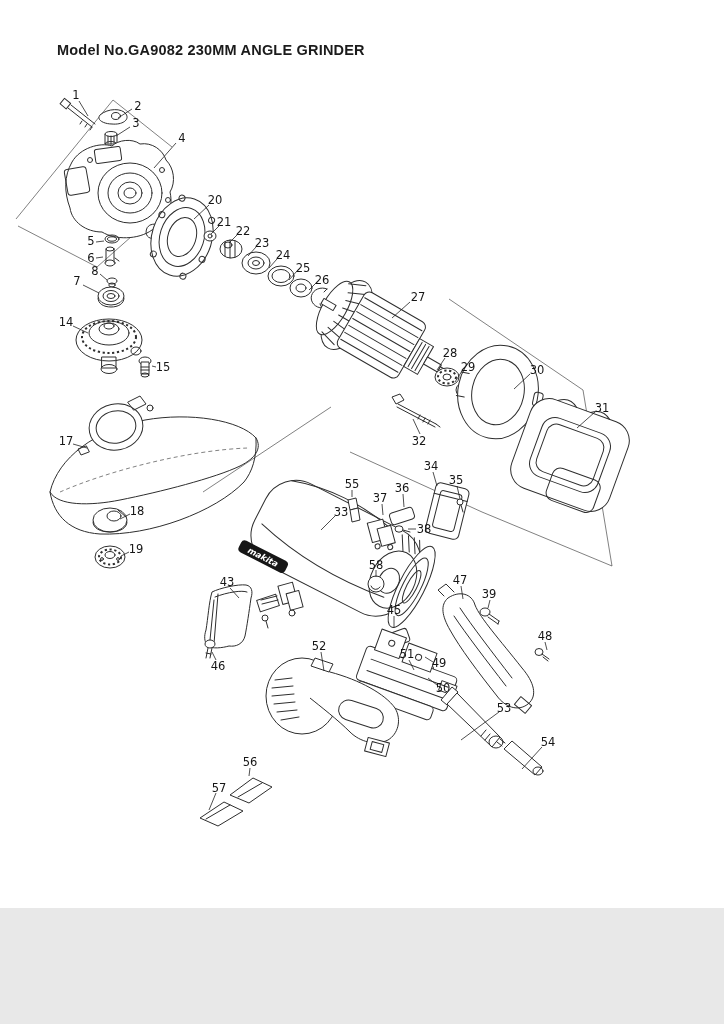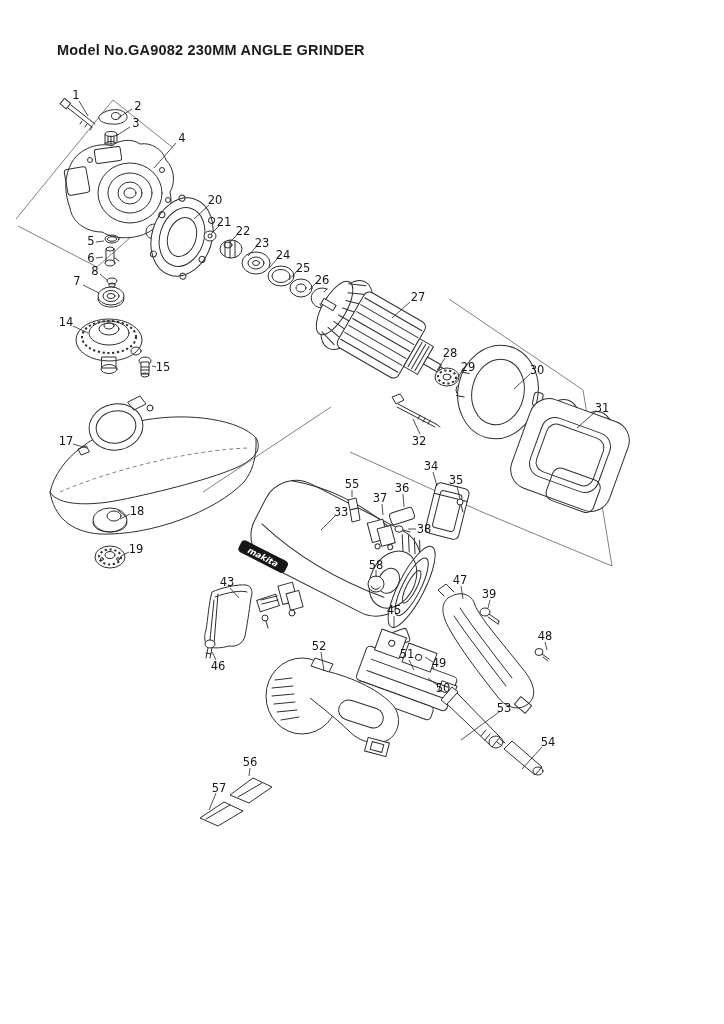--- a/index.html
+++ b/index.html
@@ -1,16 +1,16 @@
 <!DOCTYPE html>
 <html><head>
 <meta charset="utf-8">
 <style>
   html,body{margin:0;padding:0;background:#e8e8e8;}
-  .page{position:relative;width:724px;height:1024px;background:#ffffff;margin:0 auto;
+  .page{position:relative;width:724px;height:908px;background:#ffffff;margin:0 auto;
         font-family:"Liberation Sans",sans-serif;overflow:hidden;}
   .title{position:absolute;left:57px;top:42px;font-size:14.5px;font-weight:600;
          color:#1b1b1b;letter-spacing:.2px;}
   svg{position:absolute;left:0;top:0;}
   .s{stroke:#2e2e2e;fill:none;stroke-width:1;stroke-linecap:round;stroke-linejoin:round;}
   .sf{stroke:#2e2e2e;fill:#ffffff;stroke-width:1;stroke-linejoin:round;}
   .thin{stroke:#4a4a4a;fill:none;stroke-width:.7;}
   .dash{stroke:#4a4a4a;fill:none;stroke-width:.7;stroke-dasharray:4 3;}
   .teeth{stroke:#2e2e2e;fill:none;stroke-width:2;stroke-dasharray:2.2 2.6;}
   .leader{stroke:#222;stroke-width:.8;}

